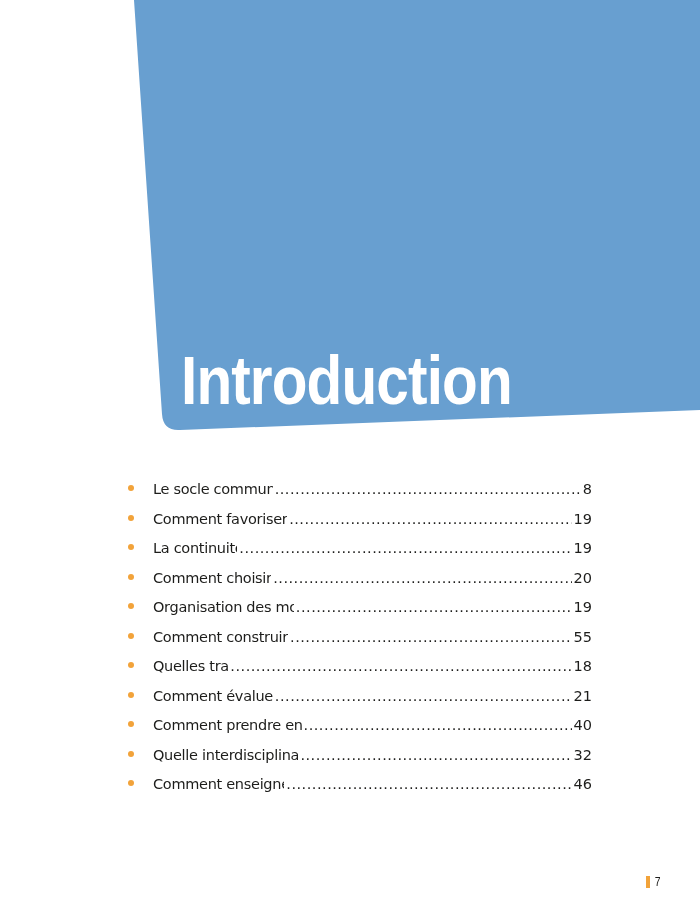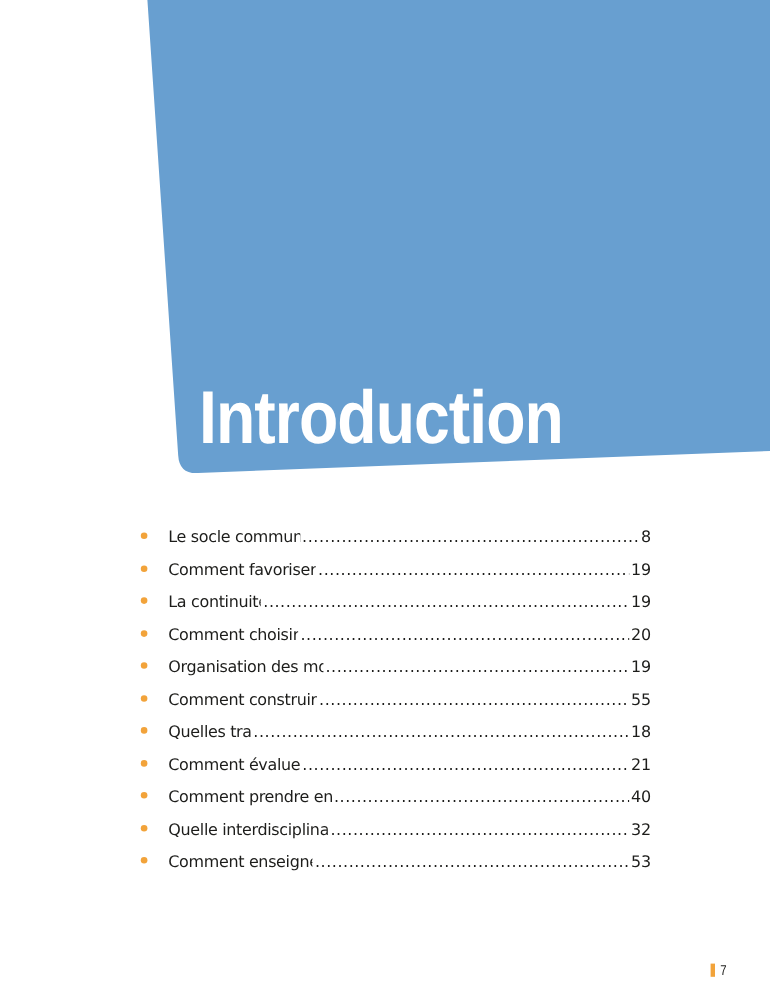--- a/index.html
+++ b/index.html
@@ -177,20 +177,20 @@
   <li class="toc-item">
     <span class="bullet"></span>
     <span class="toc-label">Quelle interdisciplinarité développée en lien avec l’EPS ?</span>
     <span class="leader"></span>
     <span class="toc-page">32</span>
   </li>
   <li class="toc-item">
     <span class="bullet"></span>
     <span class="toc-label">Comment enseigner l’EPS en cas de pandémie ?</span>
     <span class="leader"></span>
-    <span class="toc-page">53</span>
+    <span class="toc-page">46</span>
   </li>
 </ul>
 
 <div class="footer">
   <span class="footer-mark"></span>
   <span class="page-number">7</span>
 </div>
 
 </body></html>

